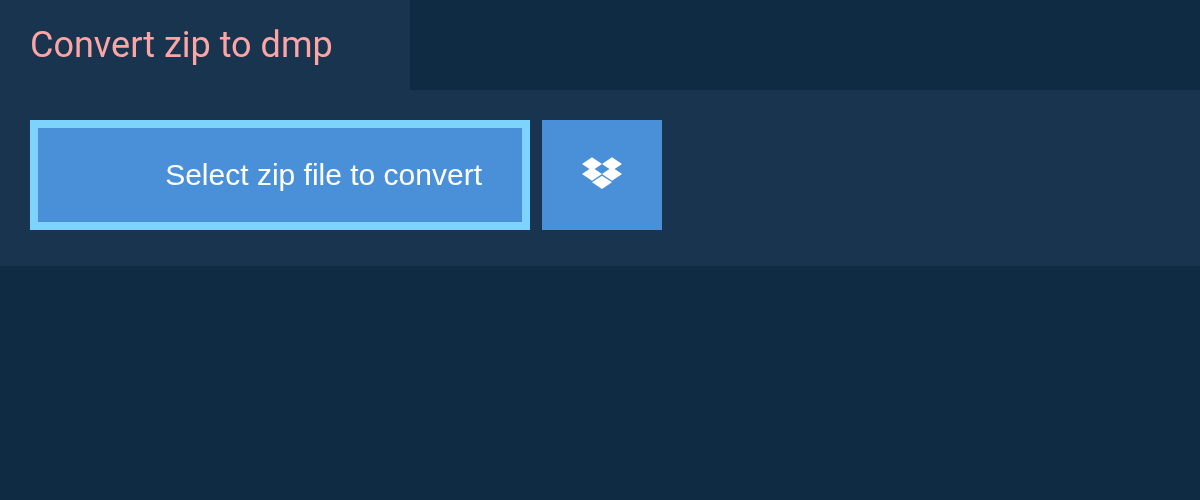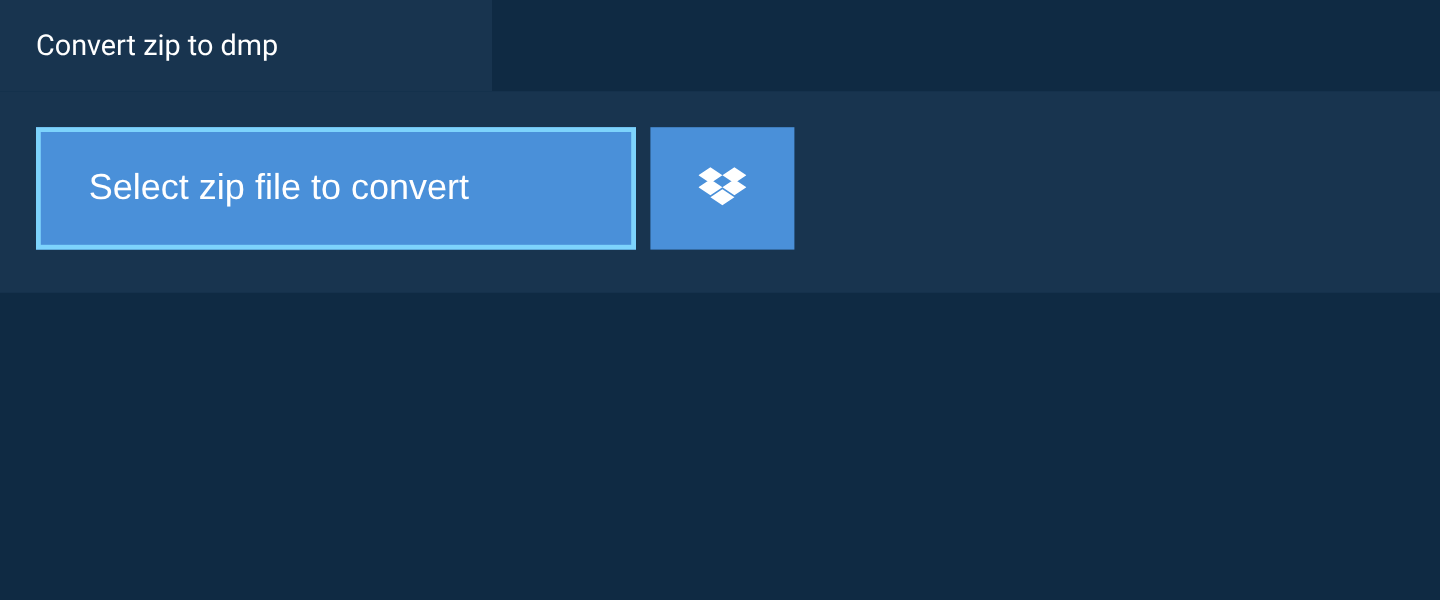--- a/index.html
+++ b/index.html
@@ -14,45 +14,45 @@
       font-family: -apple-system, BlinkMacSystemFont, "Segoe UI", Roboto, sans-serif;
       overflow: hidden;
     }
     .header-tab {
       background: #18344f;
       display: inline-block;
       padding: 24px 40px 24px 30px;
       width: 410px;
     }
     .header-title {
-      color: #ffffff;
-      font-size: 24px;
+      color: #fca5a5;
+      font-size: 36px;
       font-weight: 400;
     }
     .content-panel {
       background: #18344f;
       width: 100%;
       padding: 30px 30px 36px 30px;
       margin-top: 0;
     }
     .button-row {
       display: flex;
       gap: 12px;
     }
     .select-button {
       background: #4a90d9;
-      border: 4px solid #7dd3fc;
+      border: 8px solid #7dd3fc;
       color: #ffffff;
       font-size: 30px;
       font-weight: 400;
       padding: 30px 40px;
       cursor: pointer;
       display: inline-flex;
       align-items: center;
-      justify-content: flex-start;
+      justify-content: flex-end;
       min-width: 500px;
     }
     .dropbox-button {
       background: #4a90d9;
       border: none;
       cursor: pointer;
       display: inline-flex;
       align-items: center;
       justify-content: center;
       width: 120px;

